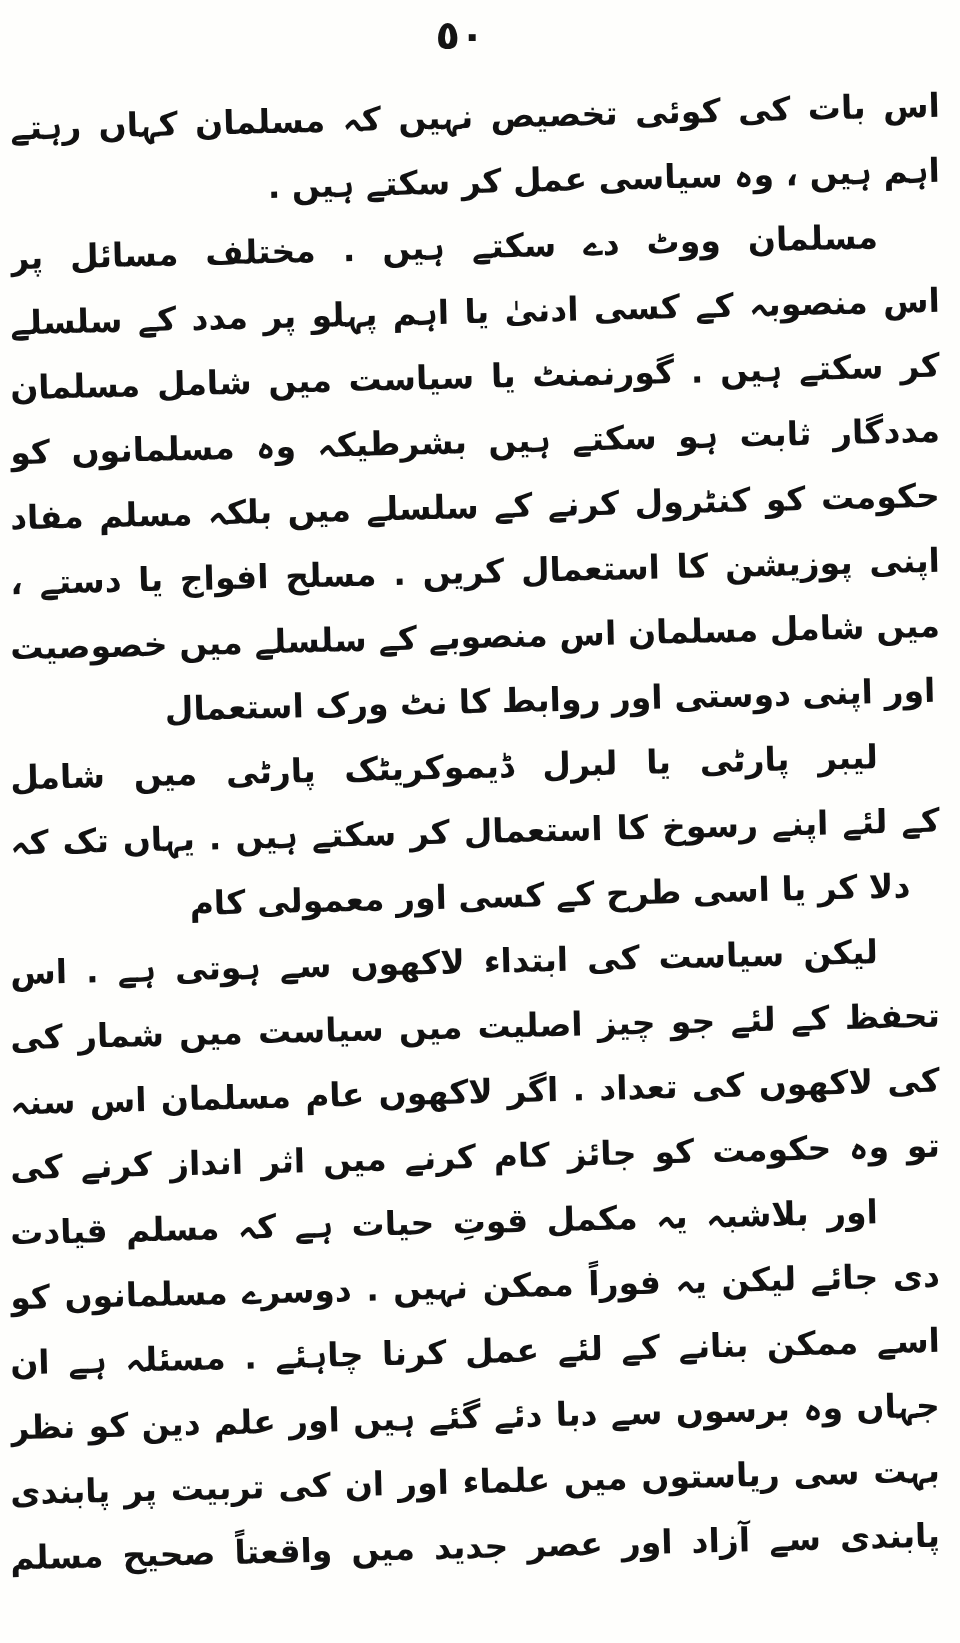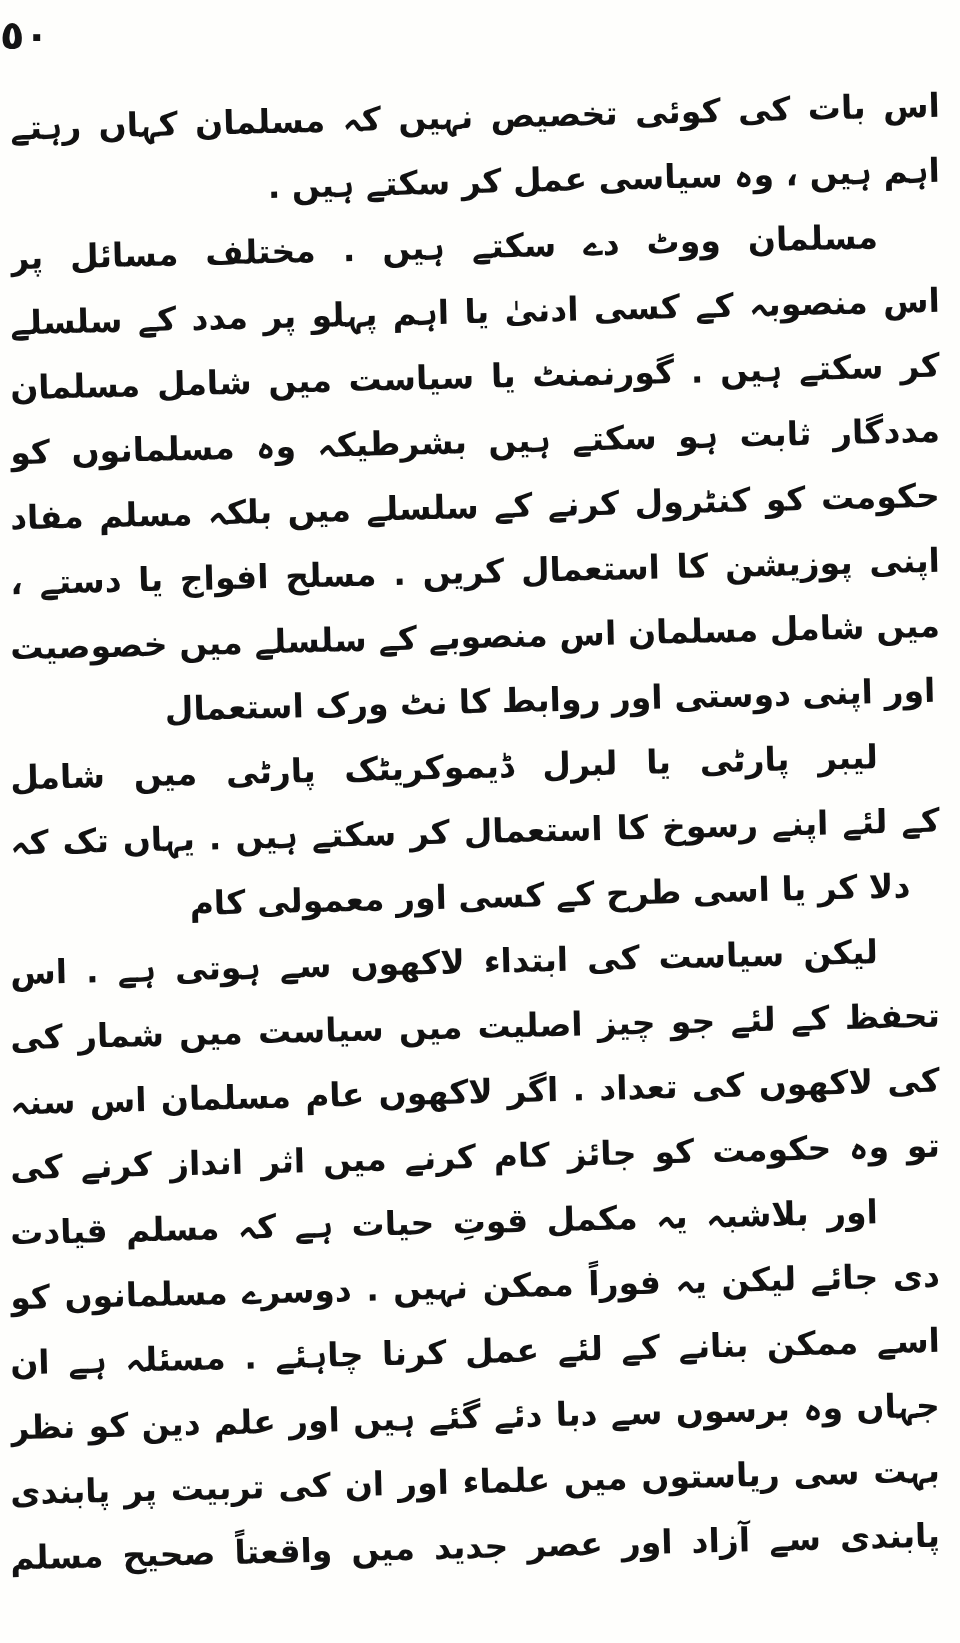--- a/index.html
+++ b/index.html
@@ -14,21 +14,21 @@
     background: #fefefc;
     overflow: hidden;
     color: #141414;
     font-family: "DejaVu Sans", sans-serif;
   }
   .page-number {
     position: absolute;
     top: 12px;
     left: 0;
     right: 40px;
-    text-align: left;
+    text-align: center;
     font-size: 40px;
     font-weight: bold;
     letter-spacing: 2px;
   }
   .text-block {
     position: absolute;
     top: 84px;
     right: 0;
     left: 0;
     padding: 0 20px 0 10px;

